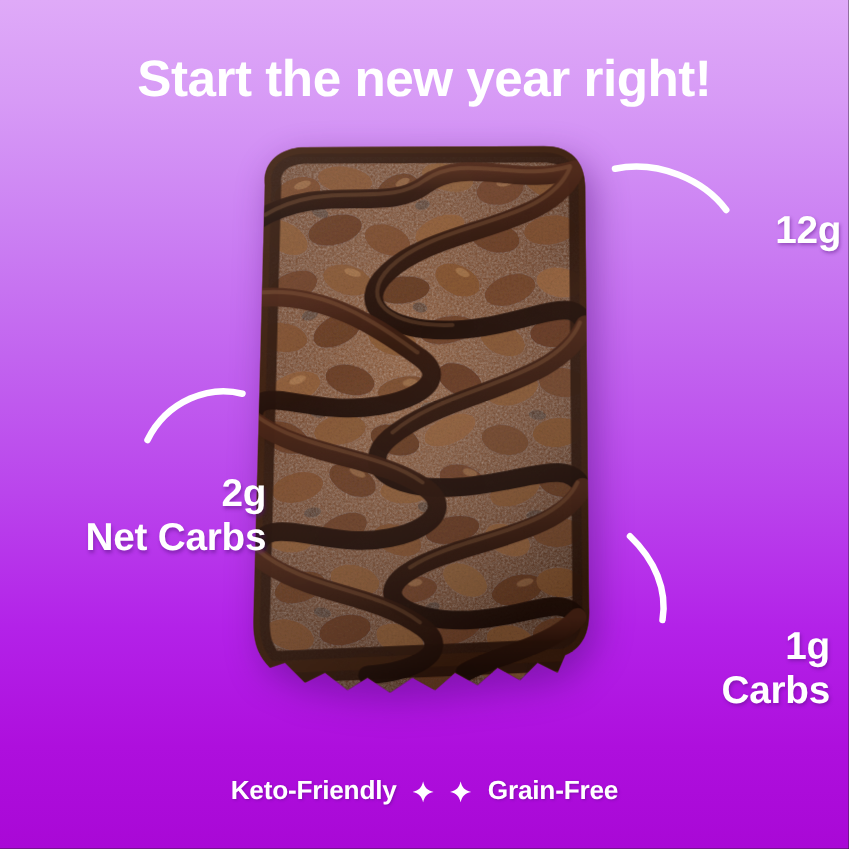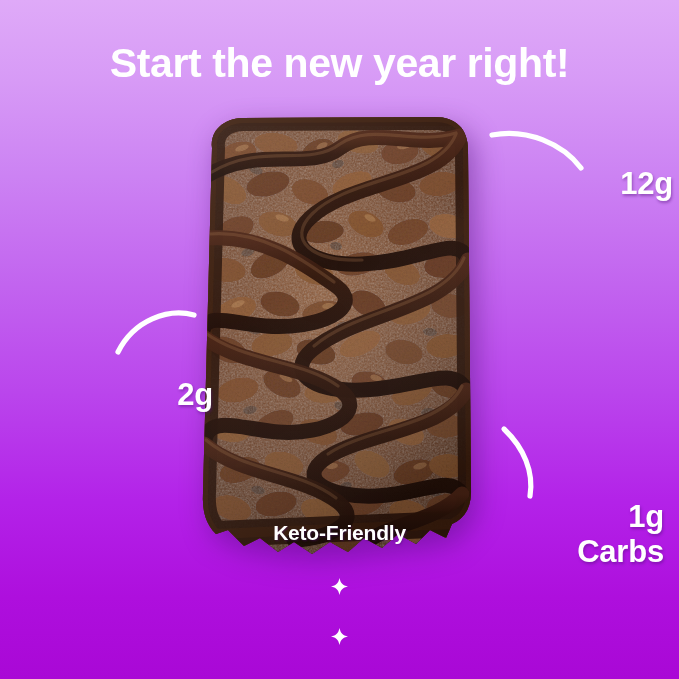--- a/index.html
+++ b/index.html
@@ -90,28 +90,27 @@
 
   
   #badges {
     position: absolute;
     left: 0;
     bottom: 34px;
     width: 679px;
     display: flex;
     align-items: center;
     justify-content: center;
-    gap: 33px;
+    gap: 13px;
     color: #ffffff;
     font-size: 21px;
     font-weight: bold;
     letter-spacing: -0.2px;
     text-shadow: 1px 1px 2px rgba(80,15,120,0.4);
     white-space: nowrap;
-    flex-direction: column;
   }
   .sep-star { display: inline-flex; width: 17px; height: 17px; }
   .sep-star svg { width: 17px; height: 17px; display: block; }
 </style>
 </head>
 <body>
 
 <div id="stage">
 
   <div id="headline">Start the new year right!</div>
@@ -360,34 +359,36 @@
       <path d="M 12 5 C 32 24, 42 48, 38 72"></path>
     </svg>
   </div>
 
   <div class="callout" id="callout-protein">
     <span class="val">12g</span>
   </div>
 
   <div class="callout" id="callout-netcarbs">
     <span class="val">2g</span>
+    <span class="lbl">Net Carbs</span>
   </div>
 
   <div class="callout" id="callout-sugar">
     <span class="val">1g</span>
     <span class="lbl">Carbs</span>
   </div>
 
   <div id="badges">
     <span>Keto-Friendly</span>
     <span class="sep-star">
       <svg viewBox="0 0 24 24" xmlns="http://www.w3.org/2000/svg">
         <path d="M12 0 C13.6 7.4 16.6 10.4 24 12 C16.6 13.6 13.6 16.6 12 24 C10.4 16.6 7.4 13.6 0 12 C7.4 10.4 10.4 7.4 12 0 Z" fill="#ffffff"></path>
       </svg>
     </span>
     <span class="sep-star">
       <svg viewBox="0 0 24 24" xmlns="http://www.w3.org/2000/svg">
         <path d="M12 0 C13.6 7.4 16.6 10.4 24 12 C16.6 13.6 13.6 16.6 12 24 C10.4 16.6 7.4 13.6 0 12 C7.4 10.4 10.4 7.4 12 0 Z" fill="#ffffff"></path>
       </svg>
     </span>
+    <span>Grain-Free</span>
   </div>
 
 </div>
 
 </body></html>

